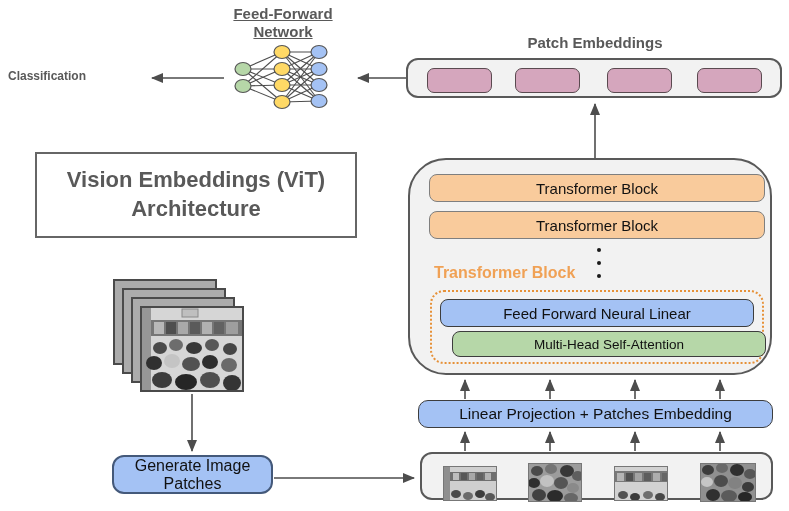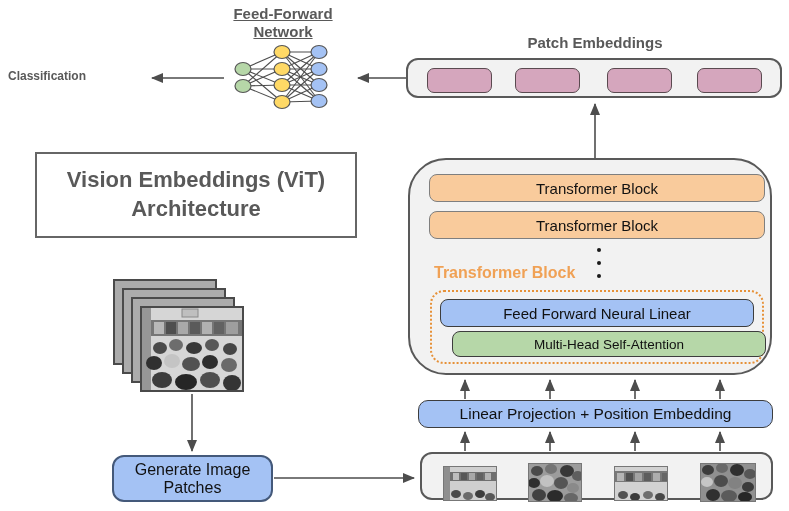--- a/index.html
+++ b/index.html
@@ -132,21 +132,21 @@
   <div class="dotted-frame" style="left:430px;top:290px;width:334px;height:74px;"></div>
 
   <div class="box blue-box" style="left:440px;top:299px;width:314px;height:28px;">
     <span>Feed Forward Neural Linear</span>
   </div>
   <div class="box green-box" style="left:440px;top:331px;width:314px;height:26px;margin-left:12px;">
     <span>Multi-Head Self-Attention</span>
   </div>
 
   <div class="box blue-box" style="left:418px;top:400px;width:355px;height:28px;border-radius:10px;font-size:15.5px;">
-    <span>Linear Projection + Position Embedding</span>
+    <span>Linear Projection + Patches Embedding</span>
   </div>
 
   <div class="box container-gray round12" style="left:420px;top:452px;width:353px;height:48px;">
 
     <div class="patch" style="left:21px;top:12px;width:52px;height:33px;">
       <svg width="52" height="33" viewBox="0 0 52 33">
         <rect width="52" height="33" fill="#cfcfcf"></rect>
         <rect width="6" height="33" fill="#8f8f8f"></rect>
         <rect x="6" y="5" width="46" height="9" fill="#6f6f6f"></rect>
         <rect x="9" y="6" width="6" height="7" fill="#bdbdbd"></rect>
@@ -241,18 +241,18 @@
           <ellipse cx="68" cy="54" rx="8" ry="7" fill="#2e2e2e"></ellipse>
         <ellipse cx="87" cy="57" rx="8" ry="7" fill="#6a6a6a"></ellipse>
         <ellipse cx="20" cy="72" rx="10" ry="8" fill="#3c3c3c"></ellipse>
           <ellipse cx="44" cy="74" rx="11" ry="8" fill="#262626"></ellipse>
         <ellipse cx="68" cy="72" rx="10" ry="8" fill="#4e4e4e"></ellipse>
           <ellipse cx="90" cy="75" rx="9" ry="8" fill="#343434"></ellipse>
       </svg>
     </div>
   </div>
 
-  <div class="box" style="left:112px;top:455px;width:161px;height:47px;background:#a4c2f4;
+  <div class="box" style="left:112px;top:455px;width:161px;height:39px;background:#a4c2f4;
               border:2px solid #44597a;border-radius:12px;font-size:16px;color:#111;">
     <span style="width:130px;">Generate Image Patches</span>
   </div>
 
 </div>
 
 </body></html>

